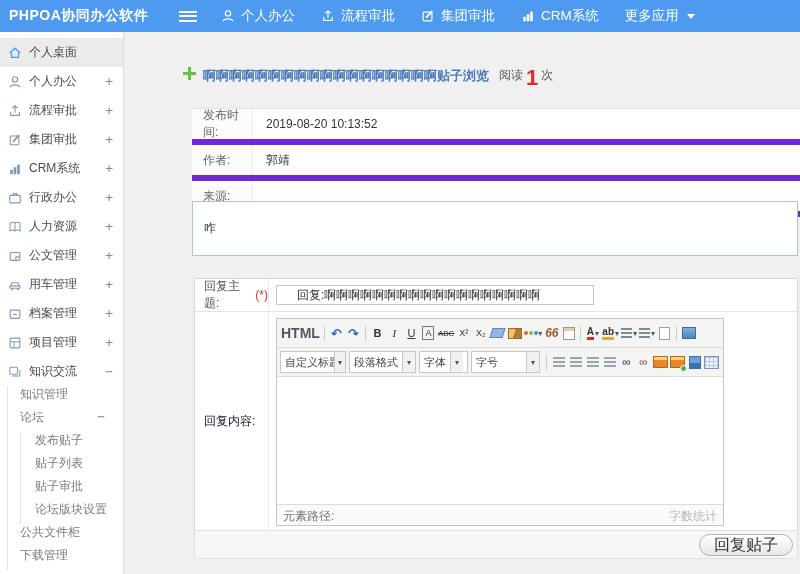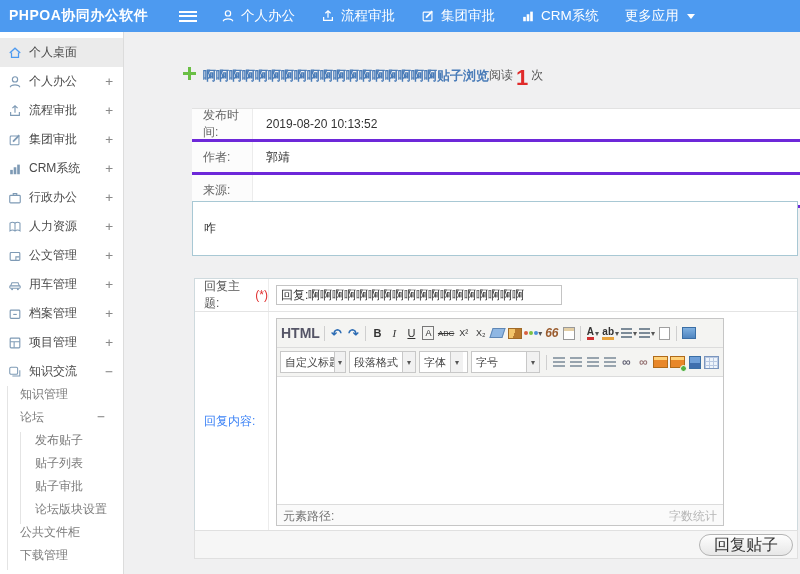--- a/index.html
+++ b/index.html
@@ -29,41 +29,41 @@
   .grp2 .sub{padding-left:14px;}
   .sub .slbl{flex:1;}
   .sub .exp{margin-right:18px;}
   
   .main{position:absolute;left:125px;top:32px;right:0;bottom:0;background:#f0f0f1;}
   .title-row{position:absolute;left:58px;top:35px;display:flex;align-items:flex-start;}
   .plus{position:relative;width:13px;height:13px;margin-right:7px;}
   .plus::before{content:"";position:absolute;left:5px;top:0;width:3px;height:13px;background:#6abf45;}
   .plus::after{content:"";position:absolute;left:0;top:5px;width:13px;height:3px;background:#6abf45;}
   .title-text{color:#4a7cb8;font-weight:bold;font-size:13px;}
-  .read-label{color:#555;margin-left:0;}
+  .read-label{color:#555;margin-left:10px;}
   .read-count{color:#e02a2a;font-size:22px;font-weight:bold;line-height:1;margin:0 3px;}
   .read-unit{color:#555;}
   .detail{position:absolute;left:67px;right:0;top:76px;border-top:1px solid #e2e2e2;}
-  .drow{height:30px;display:flex;background:#fff;border-bottom:3px solid #6d28d9;}
+  .drow{height:30px;display:flex;background:#fff;border-bottom:6px solid #6d28d9;}
   .dlabel{width:49px;padding-left:11px;display:flex;align-items:center;color:#666;
           border-right:1px solid #ececec;background:#fcfcfc;}
   .dvalue{flex:1;display:flex;align-items:center;padding-left:13px;color:#333;}
   .content-box{position:absolute;left:67px;right:2px;top:169px;height:55px;background:#fff;
                border:1px solid #a8c8d4;display:flex;align-items:center;padding-left:11px;color:#333;box-sizing:border-box;}
   
   .reply{position:absolute;left:69px;right:2px;top:246px;background:#fff;border:1px solid #cfdade;box-sizing:border-box;}
   .rrow1{height:32px;border-bottom:1px solid #e4e4e4;display:flex;}
   .rlabel{width:64px;padding-left:9px;display:flex;align-items:center;color:#555;
           border-right:1px solid #ececec;box-sizing:content-box;}
   .req{color:#e03030;margin-left:3px;}
   .rfield1{flex:1;display:flex;align-items:center;padding-left:7px;}
-  .subject-input{width:276px;height:18px;border:1px solid #c4c4c4;font-size:12px;padding:0 4px;
+  .subject-input{width:276px;height:18px;border:1px solid #c4c4c4;font-size:12px;padding:0 20px;
                  color:#333;font-family:"Liberation Sans","DejaVu Sans",sans-serif;}
   .rrow2{display:flex;height:218px;}
-  .rlabel2{width:64px;padding-left:9px;display:flex;align-items:center;color:#3b82f6;border-right:1px solid #ececec;}
+  .rlabel2{width:64px;padding-left:9px;display:flex;align-items:center;color:#0f172a;border-right:1px solid #ececec;}
   .rfield2{flex:1;padding:6px 0 0 7px;}
   
   .editor{width:448px;border:1px solid #c6c6c6;background:#fff;box-sizing:border-box;}
   .tb{background:#f4f4f2;border-bottom:1px solid #dcdcdc;display:flex;align-items:center;
       padding:2px 3px;height:24px;overflow:hidden;}
   .ic{display:inline-flex;align-items:center;justify-content:center;height:18px;min-width:15px;
       padding:0 1px;font-size:11px;color:#333;cursor:pointer;position:relative;}
   .sep{width:1px;height:15px;background:#cfcfcf;margin:0 3px;}
   .g-html{font-size:14px;font-weight:bold;color:#556;}
   .g-undo,.g-redo{color:#2e6db4;font-weight:bold;font-size:13px;}

